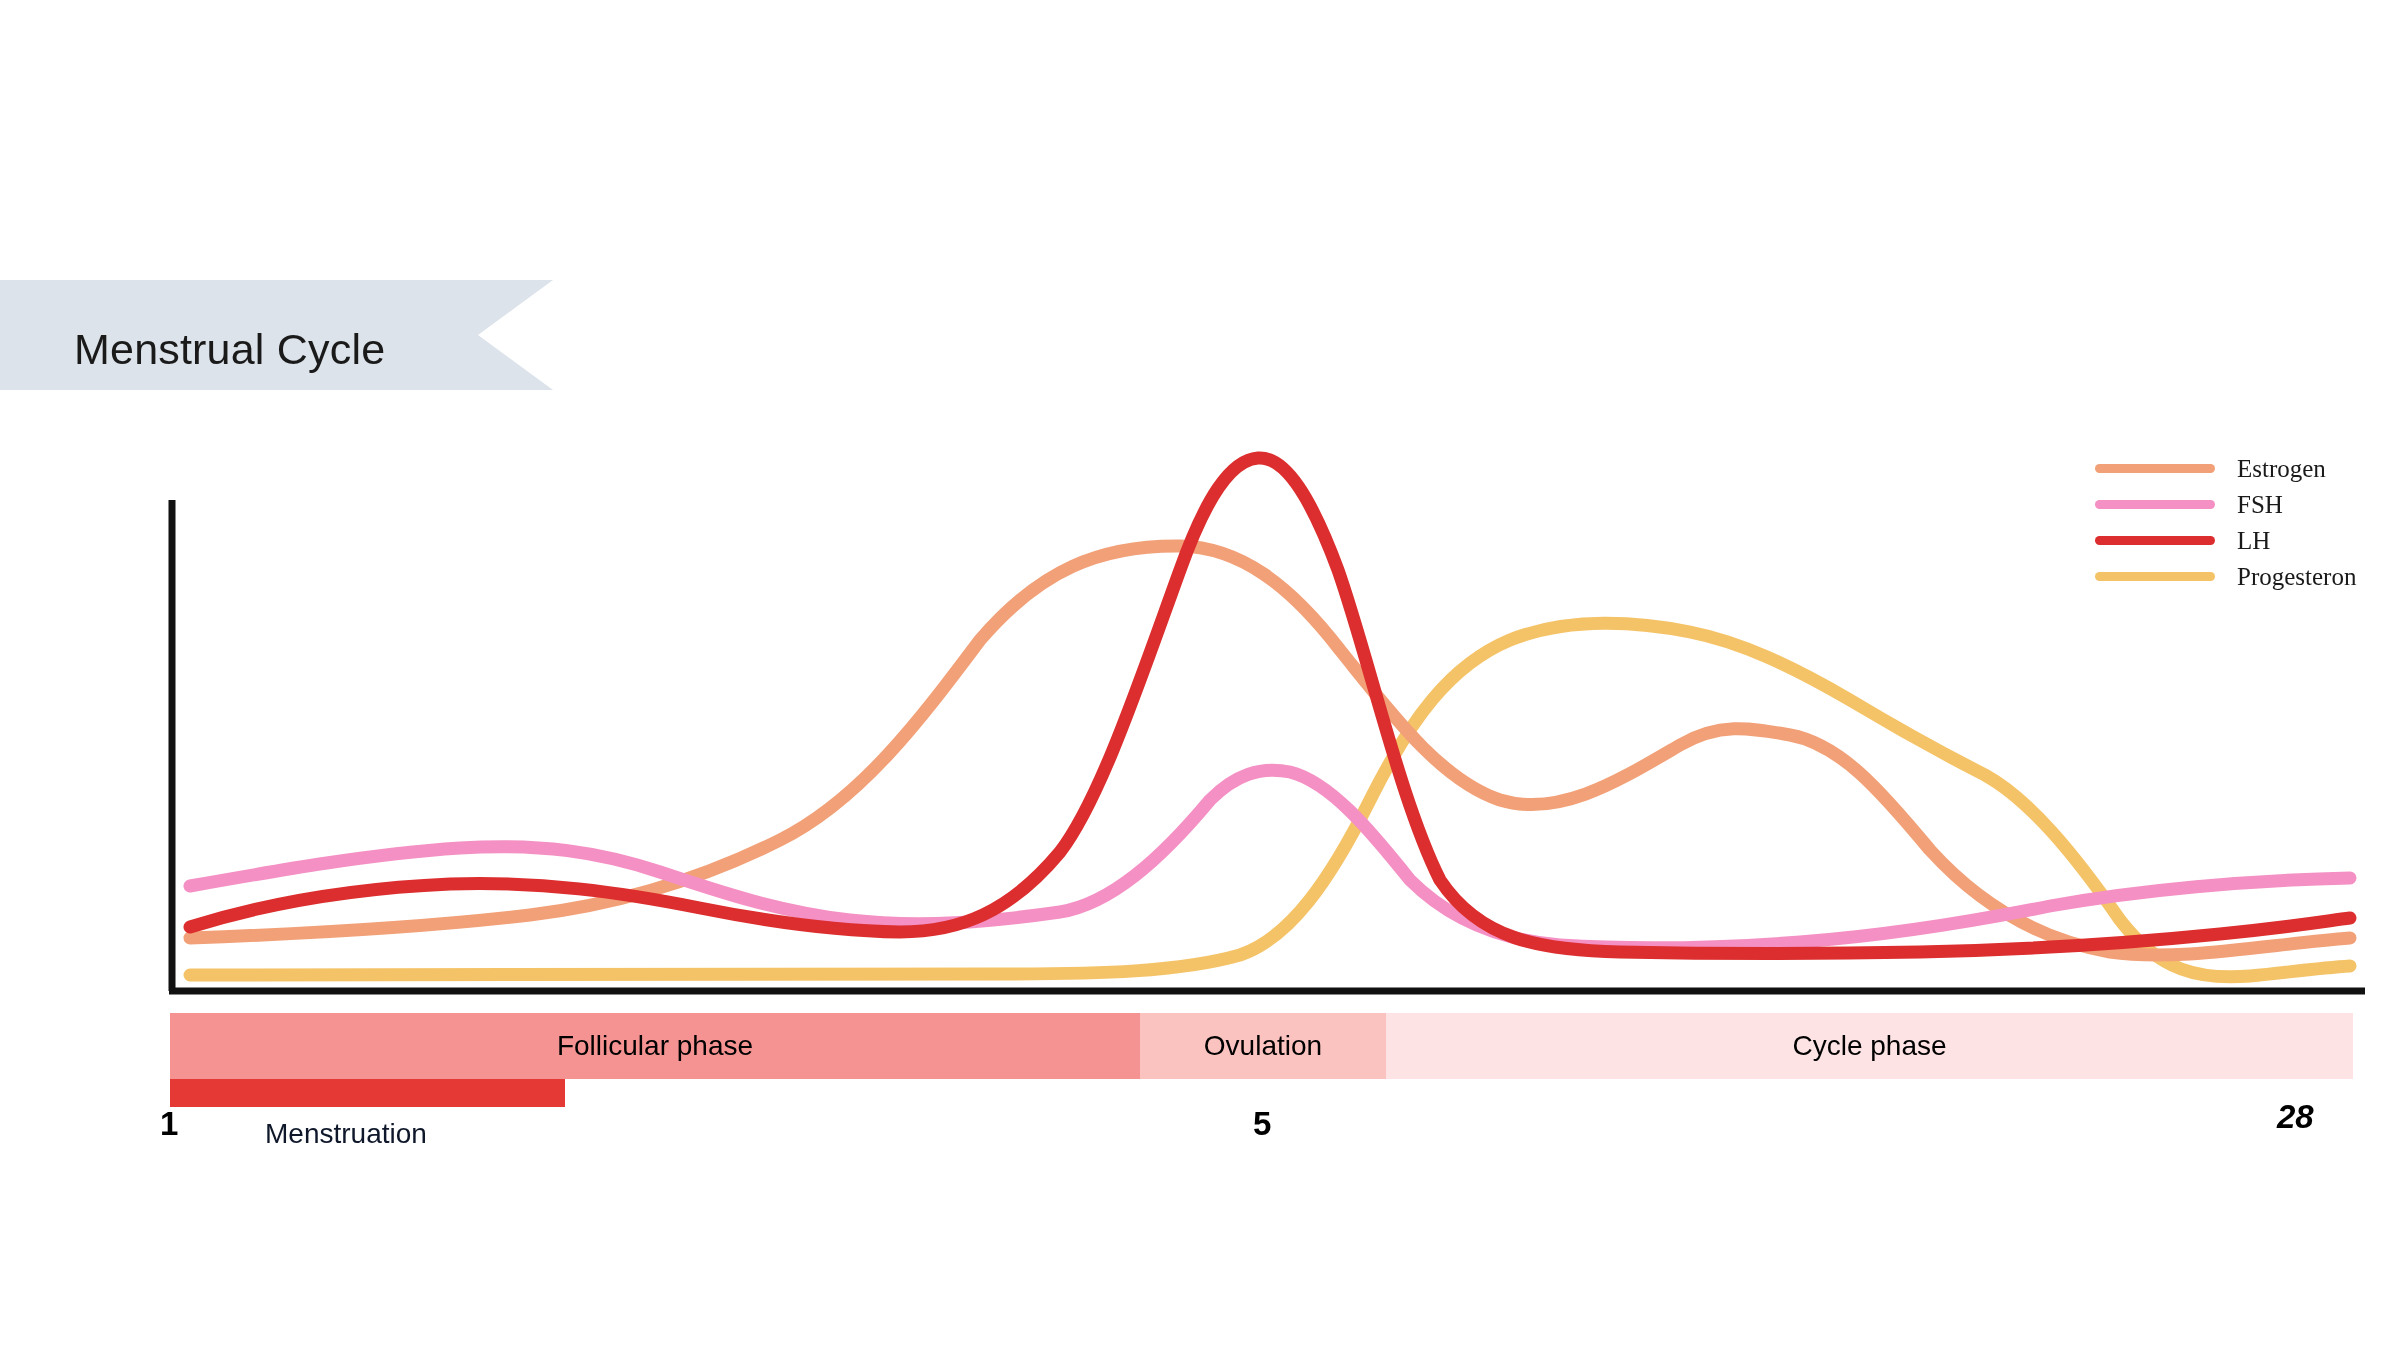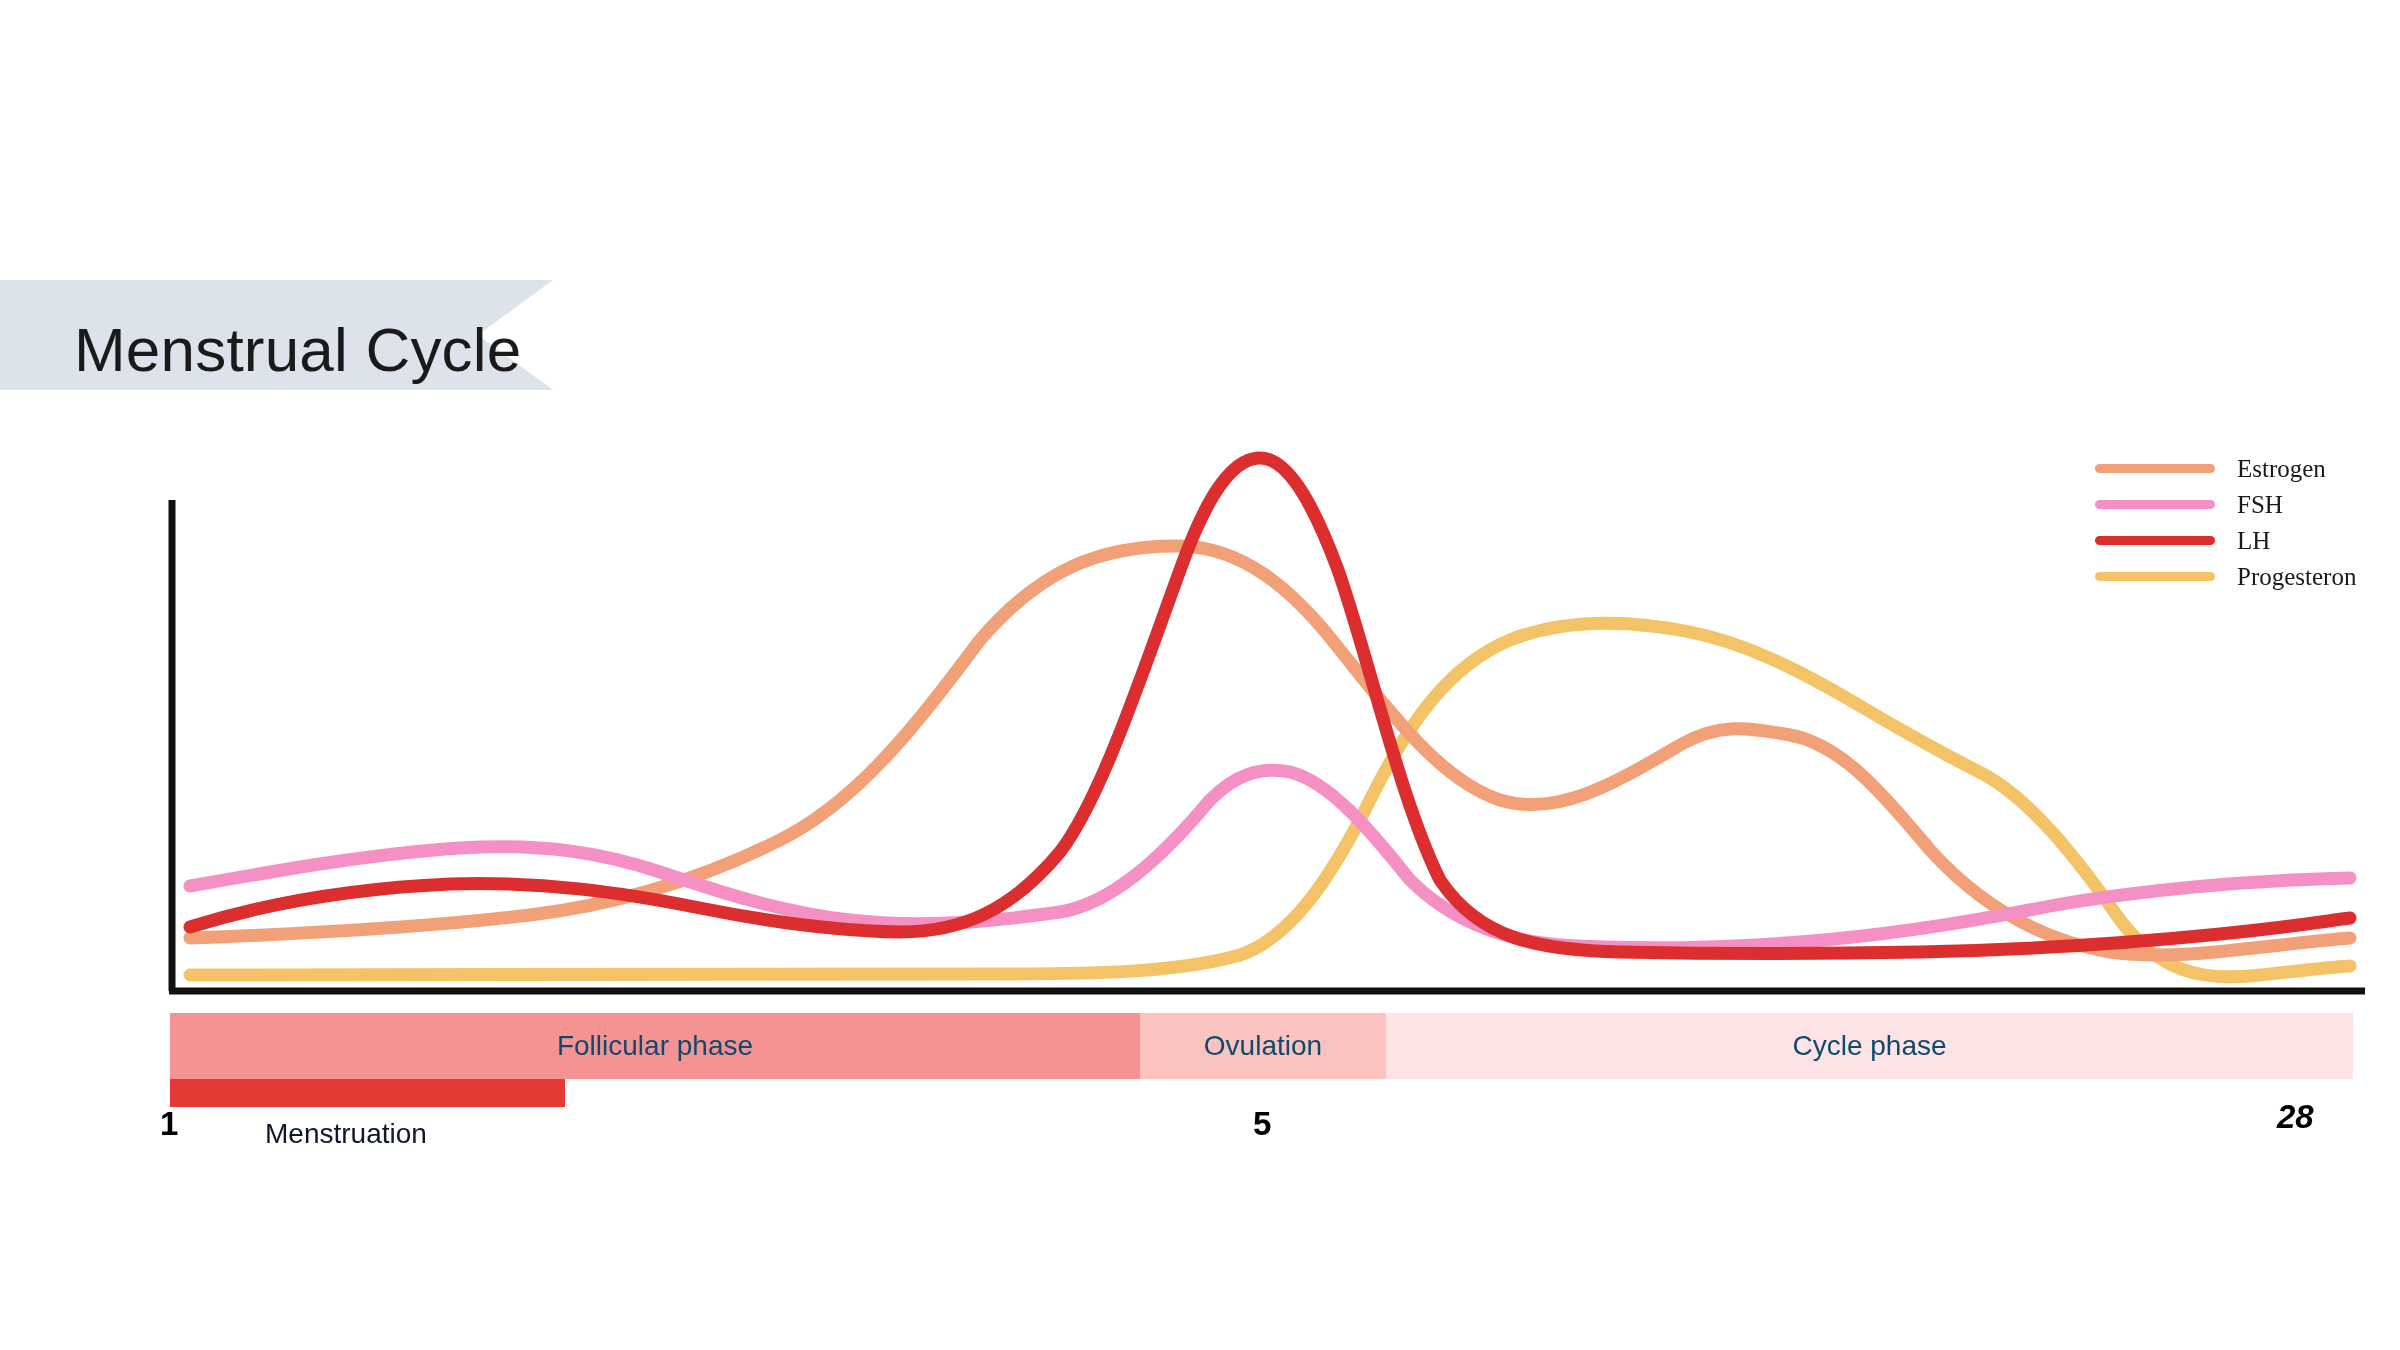--- a/index.html
+++ b/index.html
@@ -15,42 +15,42 @@
   
   #title-banner{
     position:absolute;left:0;top:280px;width:553px;height:110px;
     background:#dce3ea;
     -webkit-clip-path:polygon(0 0, 553px 0, 478px 55px, 553px 110px, 0 110px);
     clip-path:polygon(0 0, 553px 0, 478px 55px, 553px 110px, 0 110px);
   }
   #title-text{
     position:absolute;left:74px;top:280px;height:138px;
     display:flex;align-items:center;
-    font-size:62px;color:#1a1a1a;letter-spacing:0.2px;
+    font-size:43px;color:#1a1a1a;letter-spacing:0.2px;
     white-space:nowrap;
   }
 
   
   #plot-area{position:absolute;left:0;top:0;width:2400px;height:1350px;}
   #plot-svg{position:absolute;left:0;top:0;}
 
   
   #legend{
     position:absolute;left:2095px;top:450px;
     display:flex;flex-direction:column;gap:0px;
   }
   .legend-row{display:flex;align-items:center;height:36px;}
   .legend-swatch{width:120px;height:9px;border-radius:5px;margin-right:22px;}
   .legend-label{font-size:25px;color:#1a1a1a;white-space:nowrap;line-height:1;font-family:Liberation Serif, serif;}
 
   
   .phase-seg{
     position:absolute;top:1013px;height:66px;
     display:flex;align-items:center;justify-content:center;
-    font-size:28px;color:#0c4a6e;white-space:nowrap;
+    font-size:28px;color:#000000;white-space:nowrap;
   }
   #menstruation-bar{position:absolute;top:1079px;height:28px;}
   .day-label{
     position:absolute;font-size:33px;font-weight:bold;color:#000;
     white-space:nowrap;
   }
   #menstruation-label{
     position:absolute;font-size:28px;color:#0f172a;white-space:nowrap;
   }
 </style>

